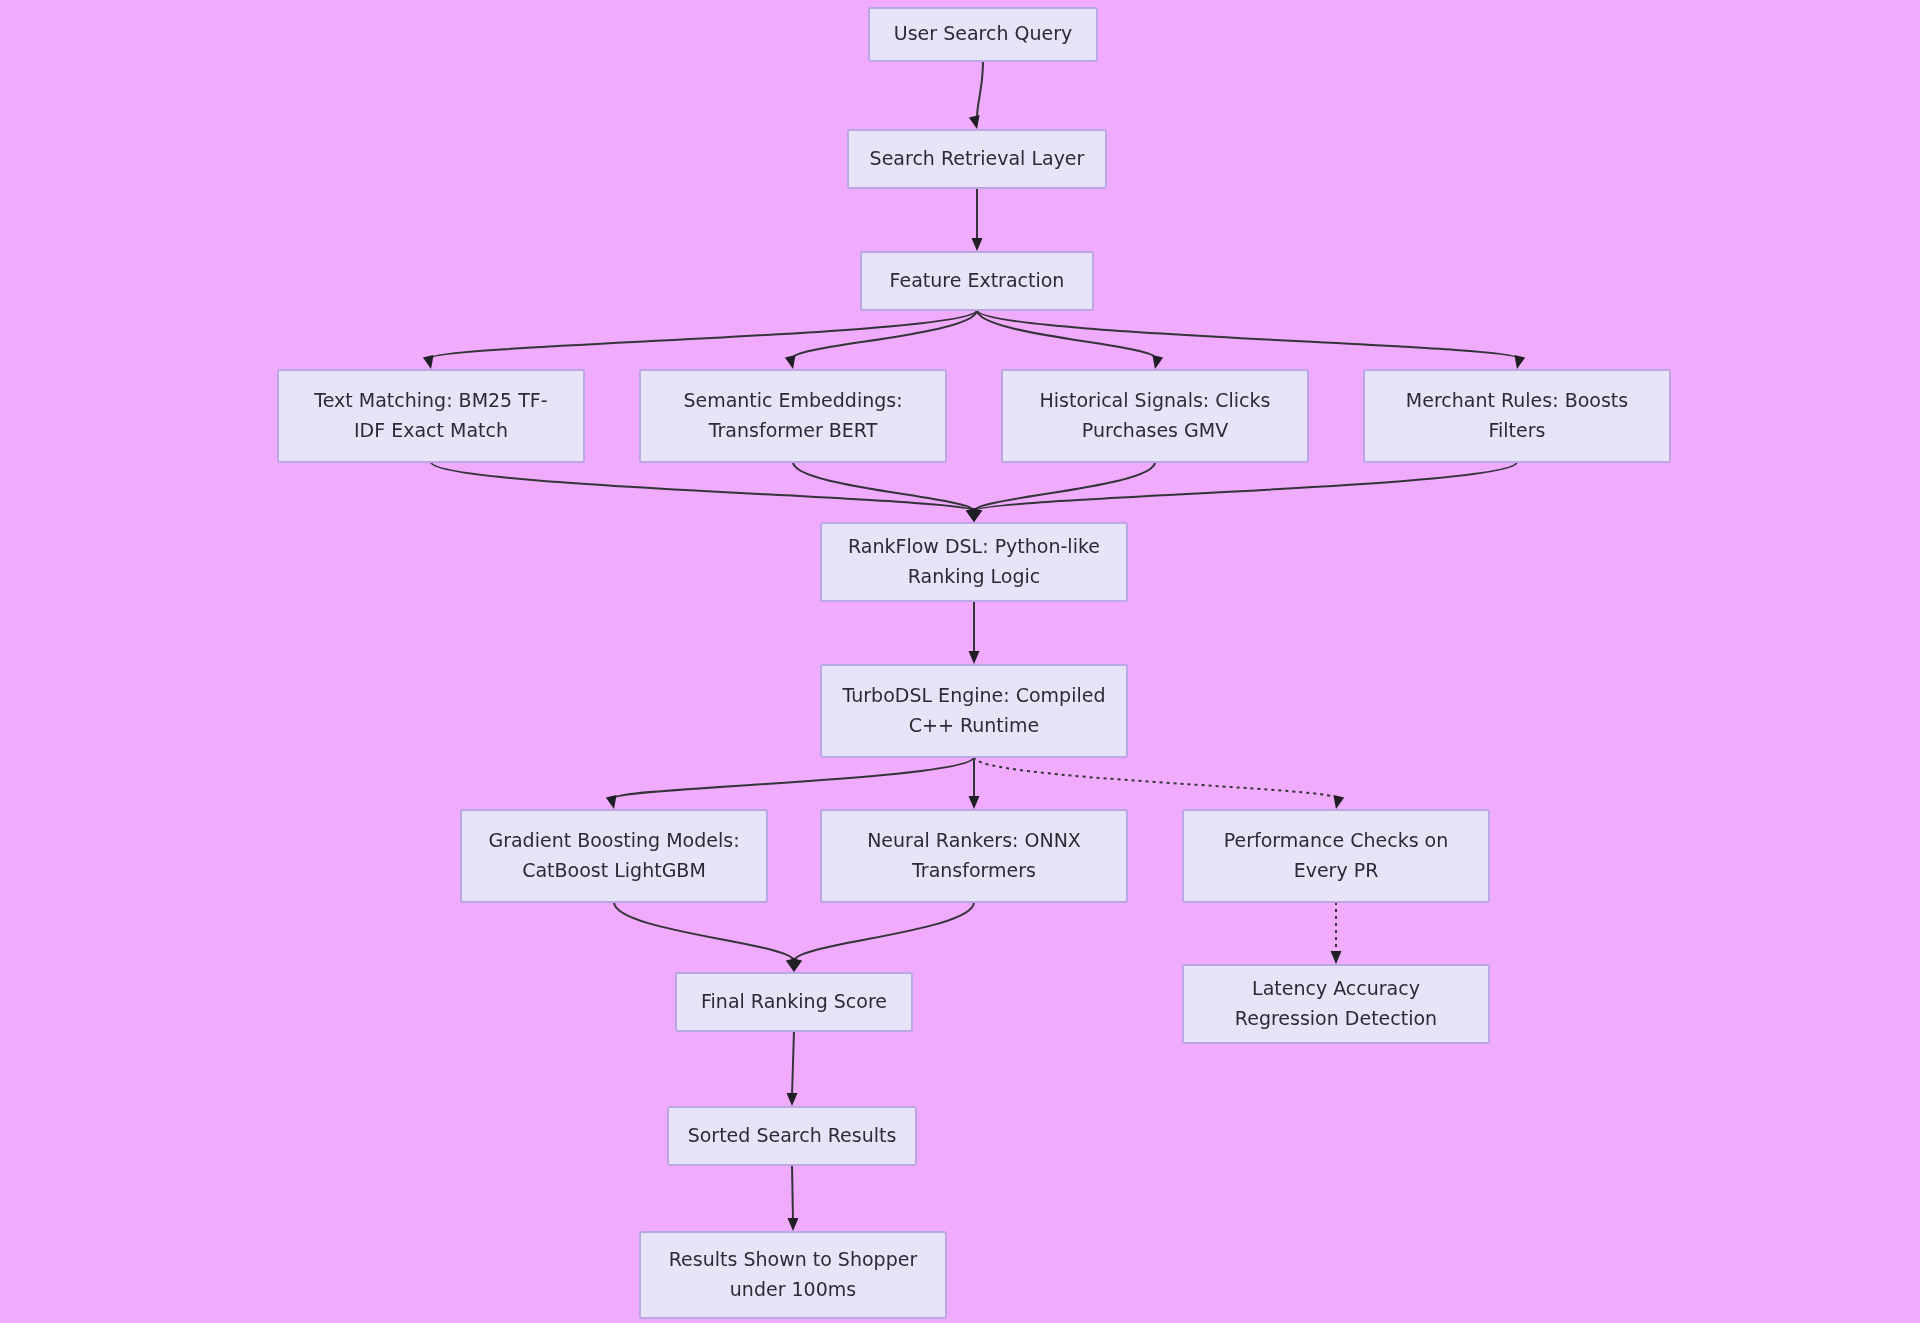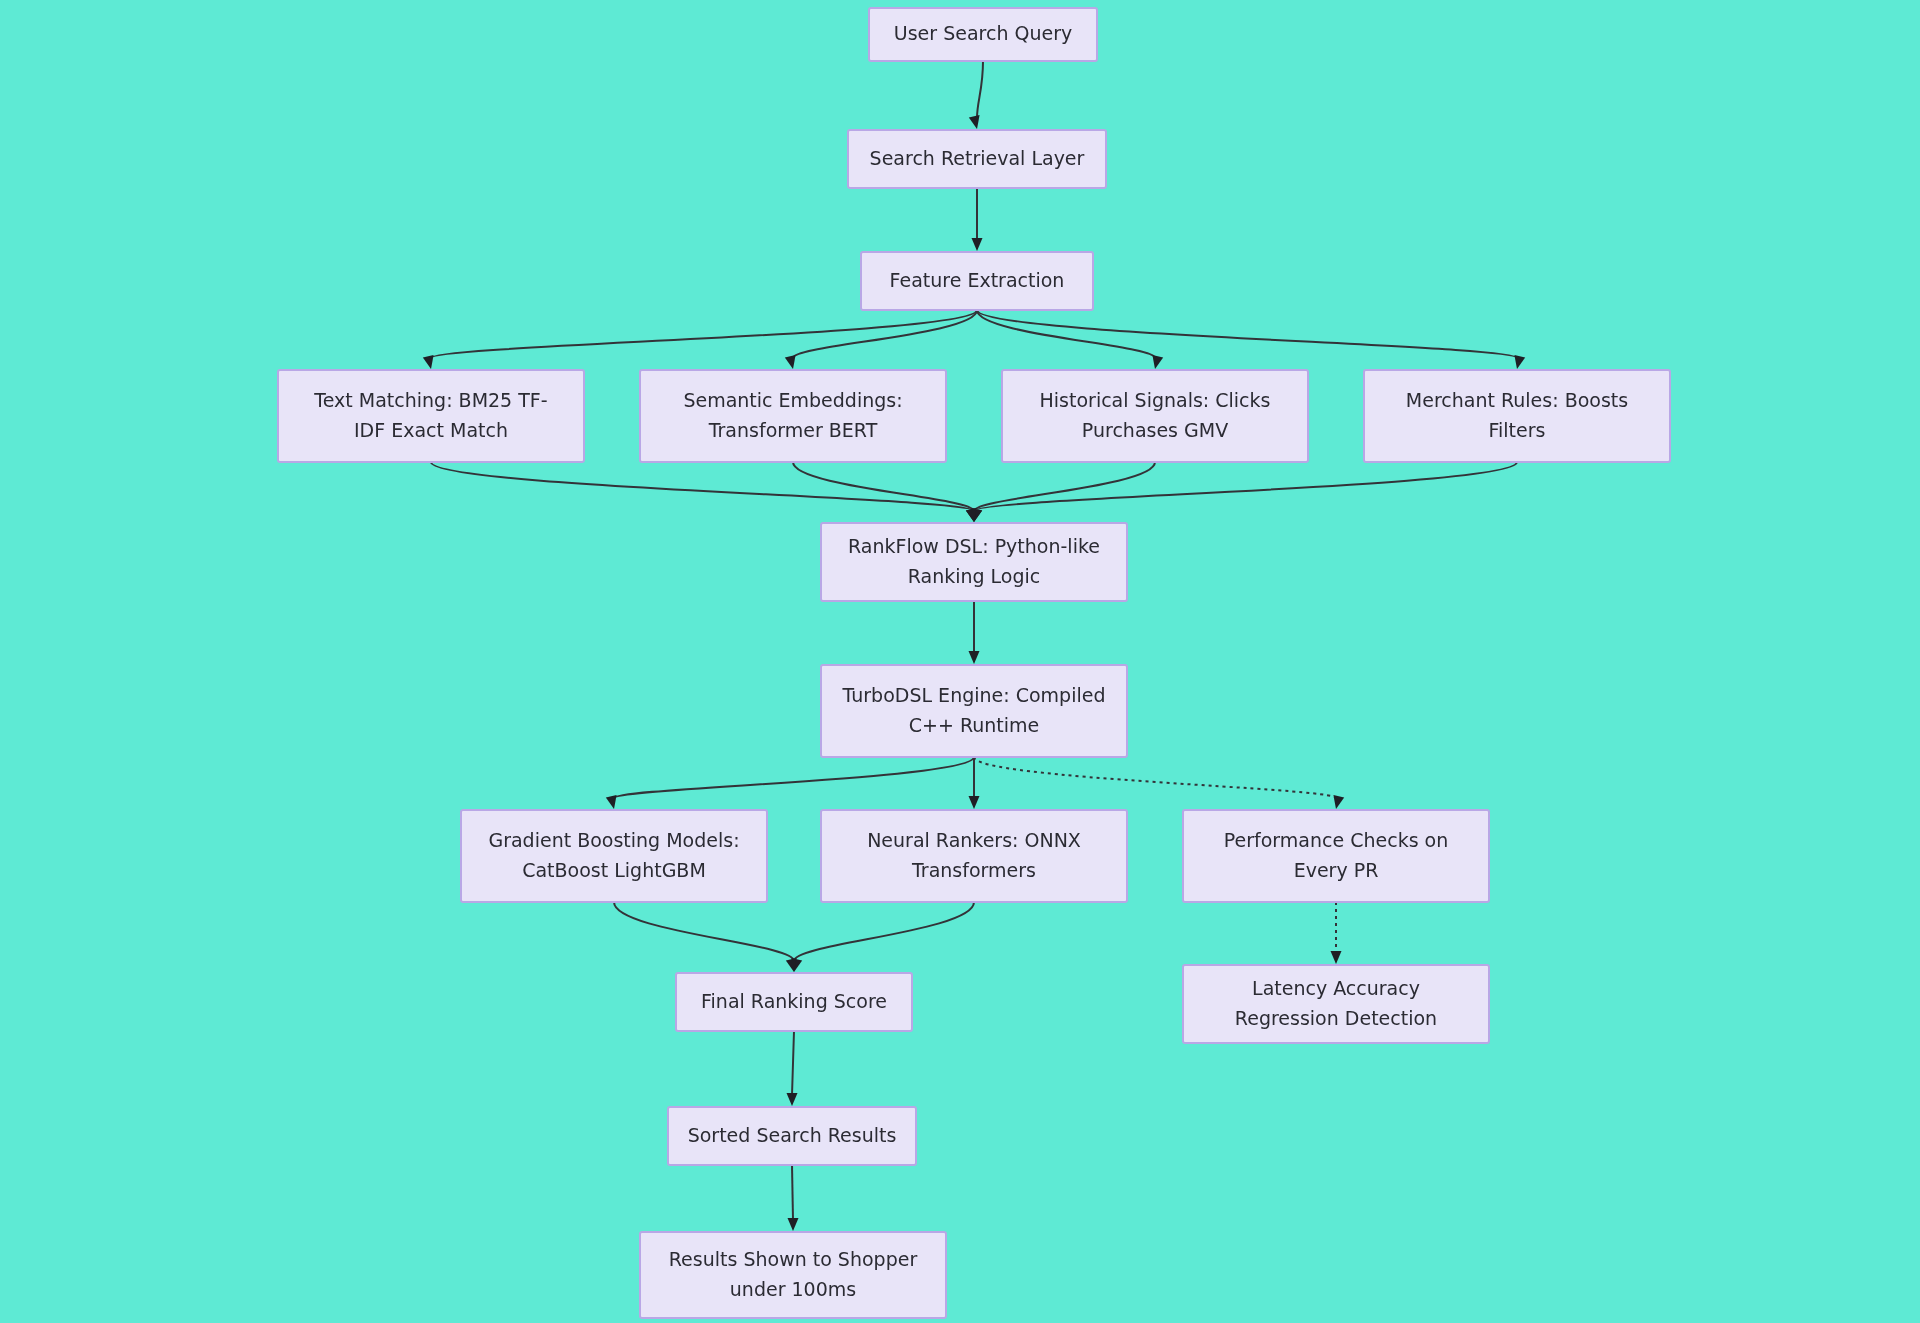--- a/index.html
+++ b/index.html
@@ -11,21 +11,21 @@
   body {
     width: 1920px;
     height: 1323px;
     font-family: "DejaVu Sans", sans-serif;
     overflow: hidden;
   }
   #flowchart-root {
     position: relative;
     width: 1920px;
     height: 1323px;
-    background: #5eead4;
+    background: #f0abfc;
   }
   svg#flow-svg {
     position: absolute;
     top: 0;
     left: 0;
     width: 1920px;
     height: 1323px;
     display: block;
   }
   .node-rect {

